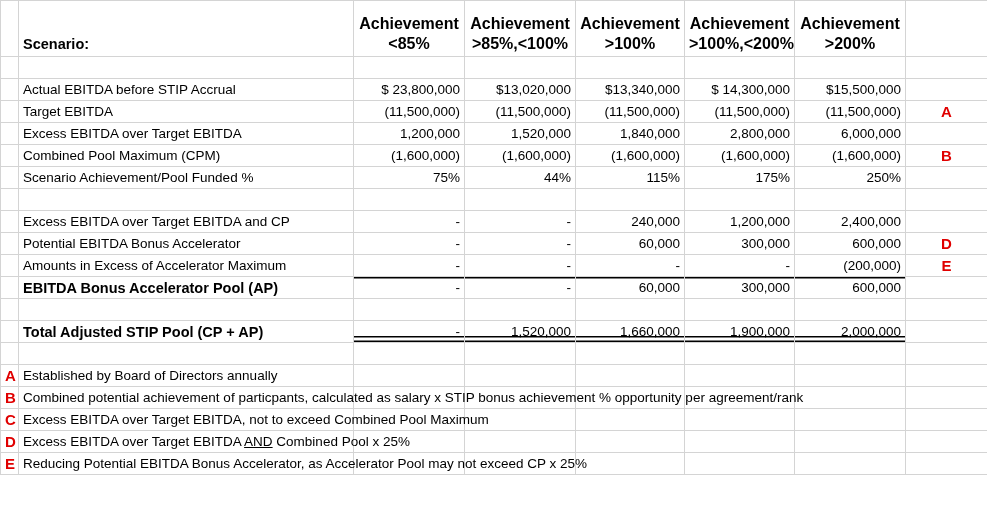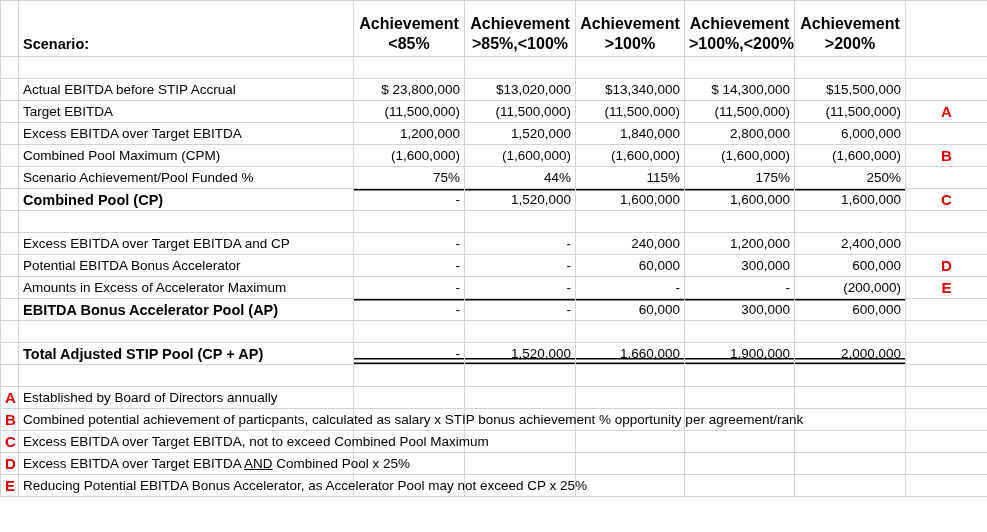--- a/index.html
+++ b/index.html
@@ -183,30 +183,20 @@
         <tr>
           <td class="gutter"></td>
           <td class="label">Scenario Achievement/Pool Funded %</td>
           <td class="num">75%</td>
           <td class="num">44%</td>
           <td class="num">115%</td>
           <td class="num">175%</td>
           <td class="num">250%</td>
           <td class="noteletter"></td>
         </tr>
-        <tr>
-          <td class="gutter"></td>
-          <td class="label bold big">Combined Pool (CP)</td>
-          <td class="num topline">-</td>
-          <td class="num topline">1,520,000</td>
-          <td class="num topline">1,600,000</td>
-          <td class="num topline">1,600,000</td>
-          <td class="num topline">1,600,000</td>
-          <td class="noteletter">C</td>
-        </tr>
         <tr class="blank">
           <td class="gutter"></td>
           <td class="label"></td>
           <td class="num"></td>
           <td class="num"></td>
           <td class="num"></td>
           <td class="num"></td>
           <td class="num"></td>
           <td class="note"></td>
         </tr>

